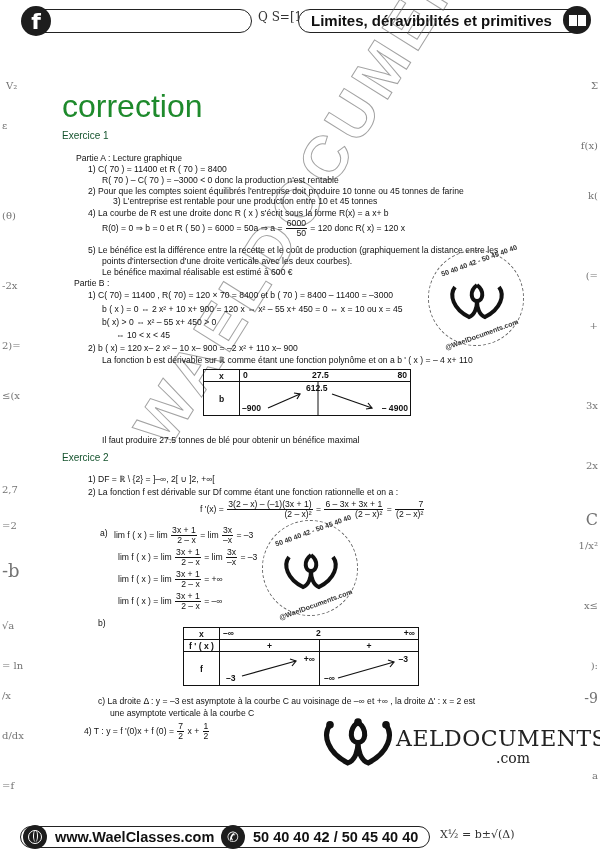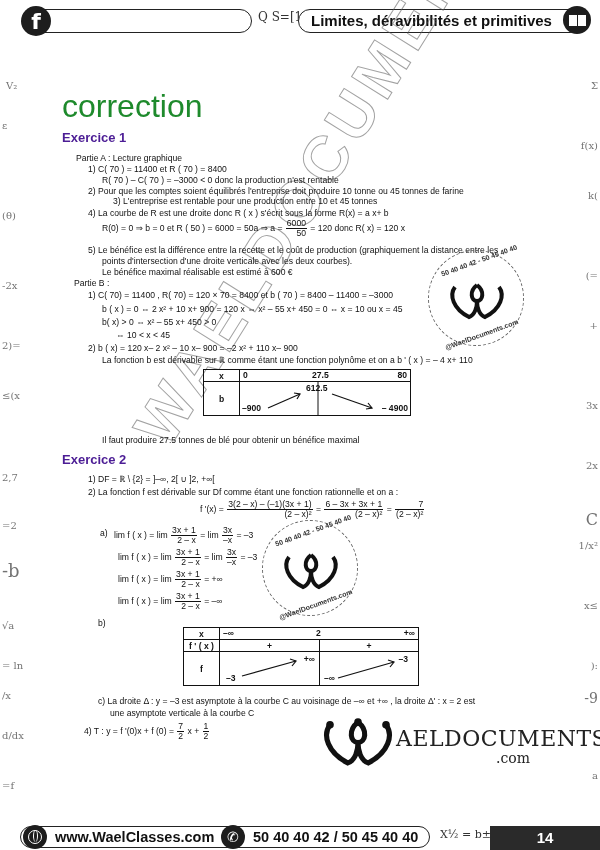--- a/index.html
+++ b/index.html
@@ -34,21 +34,21 @@
   }
   .book-badge::before, .book-badge::after {
     content: ""; position: absolute; top: 8px; width: 8px; height: 11px; background: #fff; border: 1px solid #1d1d1d;
   }
   .book-badge::before { left: 5px; }
   .book-badge::after { left: 14px; }
   .header-doodle { position: absolute; left: 240px; top: 4px; font-family: "DejaVu Serif", serif; font-size: 12px; color: #333; }
 
   
   .title { position: absolute; left: 62px; top: 88px; font-size: 32px; color: #1e8a2c; font-family: "Liberation Sans", sans-serif; }
-  .ex-title { position: absolute; font-size: 13px; color: #4c1d95; font-weight: bold; }
+  .ex-title { position: absolute; font-size: 10px; color: #14532d; }
 
   .line { position: absolute; font-size: 8.6px; font-weight: normal; white-space: nowrap; color: #111; line-height: 10px; }
   .frac { display: inline-block; vertical-align: middle; text-align: right; line-height: 9px; margin: 0 1px; }
   .frac .num { display: block; border-bottom: 1px solid #111; padding: 0 1px; }
   .frac .den { display: block; padding: 0 1px; }
 
   
   table.var { position: absolute; border-collapse: collapse; font-size: 8.6px; font-weight: bold; }
   table.var td { border: 1.5px solid #111; padding: 0 3px; height: 12px; }
   .cell-rel { position: relative; }
@@ -103,21 +103,21 @@
 </head>
 <body>
 
 <div class="margin-left">
   <span style="top:40px;left:6px;">V₂</span>
   <span style="top:80px;left:2px;">ε</span>
   <span style="top:170px;left:2px;">(θ)</span>
   <span style="top:240px;left:2px;">-2x</span>
   <span style="top:300px;left:2px;">2)=</span>
   <span style="top:350px;left:2px;">≤(x</span>
-  <span style="top:432px;left:2px;">2,7</span>
+  <span style="top:444px;left:2px;">2,7</span>
   <span style="top:480px;left:2px;">=2</span>
   <span style="top:520px;left:2px;font-size:18px;">-b</span>
   <span style="top:580px;left:2px;">√a</span>
   <span style="top:620px;left:2px;">= ln</span>
   <span style="top:650px;left:2px;">/x</span>
   <span style="top:690px;left:2px;">d/dx</span>
   <span style="top:740px;left:2px;">=f</span>
 
 </div>
 <div class="margin-right">
@@ -321,14 +321,13 @@
 </div>
 
 <div class="footer">
   <div class="pill-web">
     <span class="globe"></span>
     <span>www.WaelClasses.com</span>
     <span class="phone-icon">✆</span>
     <span style="position:absolute;left:232px;">50 40 40 42 / 50 45 40 40</span>
   </div>
   <span class="footer-doodle">X½ = b±√(Δ)</span>
-  <div class="page-num">14</div>
 </div>
 
 </body></html>

